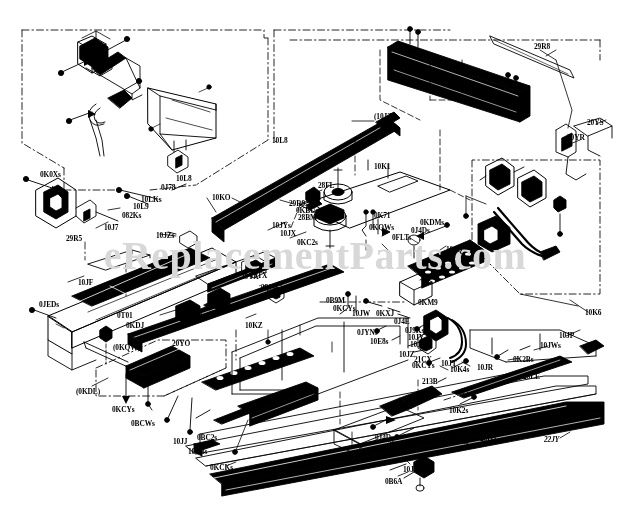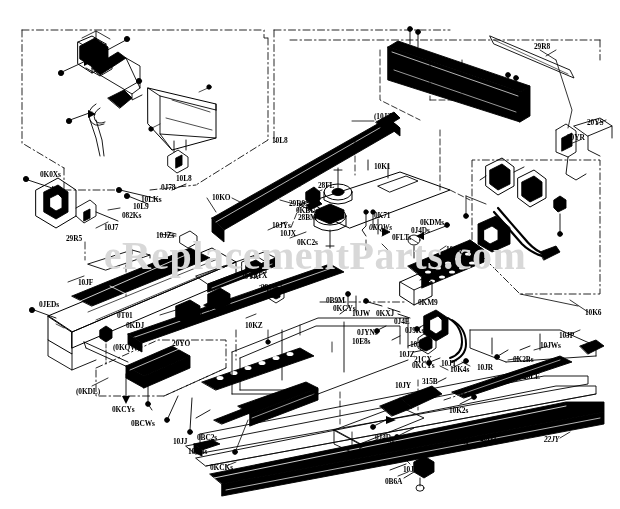--- a/index.html
+++ b/index.html
@@ -620,21 +620,21 @@
       <div class="lbl" style="left: 567px; top: 134px;">20YR</div>
       <div class="lbl" style="left: 374px; top: 163px;">10K1</div>
       <div class="lbl" style="left: 318px; top: 182px;">28FL</div>
       <div class="lbl" style="left: 289px; top: 200px;">29R9</div>
       <div class="lbl" style="left: 296px; top: 207px;">0KBU</div>
       <div class="lbl" style="left: 298px; top: 214px;">28BM</div>
       <div class="lbl" style="left: 272px; top: 222px;">10JYs</div>
       <div class="lbl" style="left: 280px; top: 230px;">10JX</div>
       <div class="lbl" style="left: 297px; top: 239px;">0KC2s</div>
       <div class="lbl" style="left: 374px; top: 212px;">0K71</div>
-      <div class="lbl" style="left: 369px; top: 224px; font-style: italic;">0KQWs</div>
+      <div class="lbl" style="left: 369px; top: 224px;">0KQWs</div>
       <div class="lbl" style="left: 392px; top: 234px;">0FLTs</div>
       <div class="lbl" style="left: 420px; top: 219px;">0KDMs</div>
       <div class="lbl" style="left: 411px; top: 227px;">0J4Ds</div>
       <div class="lbl" style="left: 446px; top: 246px;">10JQ</div>
       <div class="lbl" style="left: 250px; top: 272px;">10TX</div>
       <div class="lbl" style="left: 259px; top: 285px;">28CJ</div>
       <div class="lbl" style="left: 241px; top: 273px;">20YX</div>
       <div class="lbl" style="left: 261px; top: 284px;">28CJ</div>
       <div class="lbl" style="left: 188px; top: 310px;">230T</div>
       <div class="lbl" style="left: 245px; top: 322px;">10KZ</div>
@@ -652,36 +652,36 @@
       <div class="lbl" style="left: 173px; top: 438px;">10JJ</div>
       <div class="lbl" style="left: 188px; top: 448px;">10JHs</div>
       <div class="lbl" style="left: 210px; top: 464px;">0KCKs</div>
       <div class="lbl" style="left: 326px; top: 297px;">0B9M</div>
       <div class="lbl" style="left: 333px; top: 305px;">0KCYs</div>
       <div class="lbl" style="left: 352px; top: 310px;">10JW</div>
       <div class="lbl" style="left: 376px; top: 310px;">0KXJ</div>
       <div class="lbl" style="left: 394px; top: 318px;">0J4E</div>
       <div class="lbl" style="left: 405px; top: 327px;">0J9Ks</div>
       <div class="lbl" style="left: 357px; top: 329px;">0JYNs</div>
-      <div class="lbl" style="left: 352px; top: 338px;">10E8s</div>
+      <div class="lbl" style="left: 370px; top: 338px;">10E8s</div>
       <div class="lbl" style="left: 418px; top: 299px;">0KM9</div>
-      <div class="lbl" style="left: 395px; top: 334px; margin-top: 48px;">10JY</div>
+      <div class="lbl" style="left: 408px; top: 334px;">10JY</div>
       <div class="lbl" style="left: 410px; top: 341px;">10JUs</div>
       <div class="lbl" style="left: 399px; top: 351px;">10JZ</div>
       <div class="lbl" style="left: 414px; top: 356px;">21CX</div>
       <div class="lbl" style="left: 412px; top: 362px;">0KCYs</div>
       <div class="lbl" style="left: 441px; top: 360px;">10JT</div>
       <div class="lbl" style="left: 450px; top: 366px;">10K4s</div>
       <div class="lbl" style="left: 477px; top: 364px;">10JR</div>
       <div class="lbl" style="left: 585px; top: 309px;">10K6</div>
       <div class="lbl" style="left: 559px; top: 332px;">10JP</div>
       <div class="lbl" style="left: 540px; top: 342px;">10JWs</div>
       <div class="lbl" style="left: 513px; top: 356px; text-align: right;">0K2Bs</div>
       <div class="lbl" style="left: 523px; top: 373px;">28LE</div>
-      <div class="lbl" style="left: 422px; top: 378px;">315B</div>
+      <div class="lbl" style="left: 422px; top: 378px;">213B</div>
       <div class="lbl" style="left: 449px; top: 407px;">10K2s</div>
       <div class="lbl" style="left: 375px; top: 434px;">0J4Ds</div>
       <div class="lbl" style="left: 388px; top: 441px;">230Ts</div>
       <div class="lbl" style="left: 453px; top: 438px;">0K3F</div>
       <div class="lbl" style="left: 480px; top: 435px;">20GJ</div>
       <div class="lbl" style="left: 544px; top: 436px; font-style: italic;">22JY</div>
       <div class="lbl" style="left: 403px; top: 466px;">10JK</div>
       <div class="lbl" style="left: 385px; top: 478px;">0B6A</div>
     </div>
 

